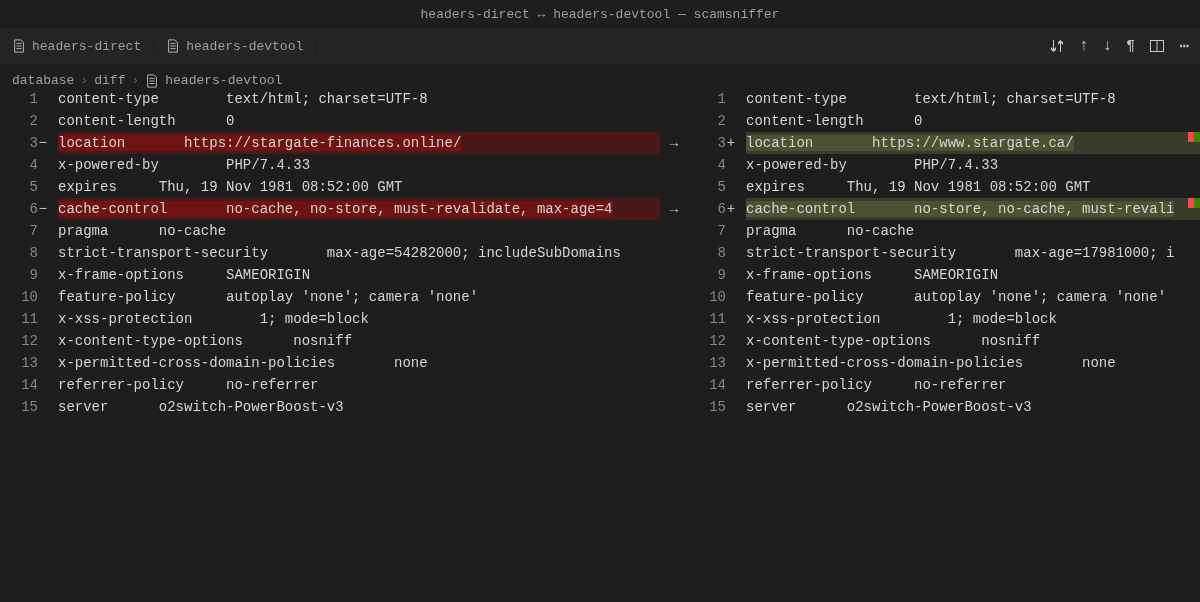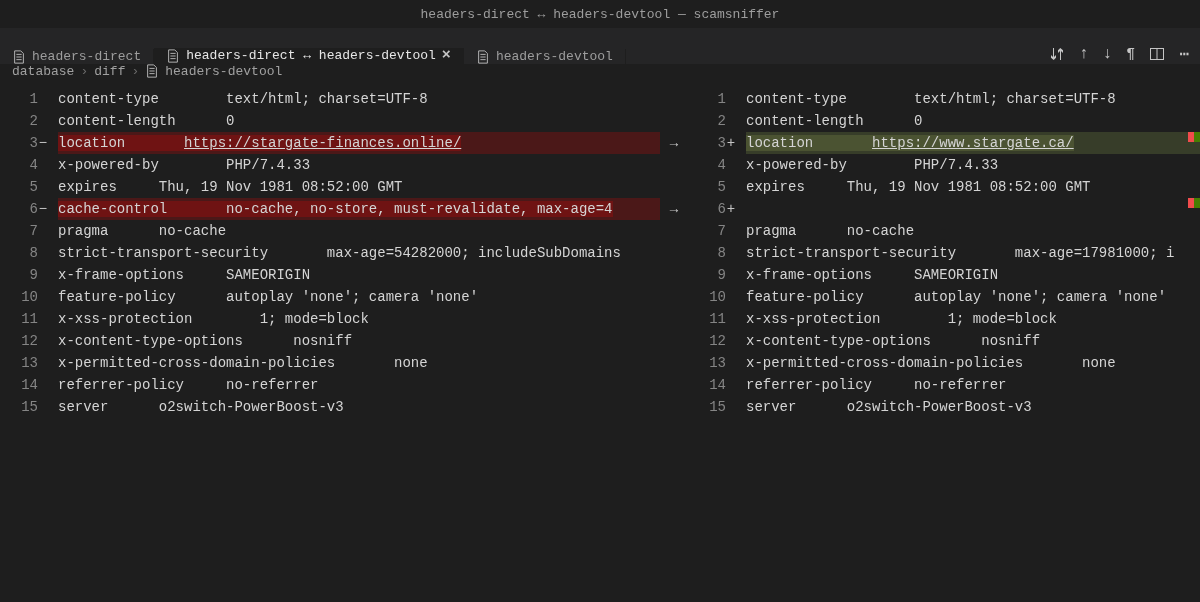--- a/index.html
+++ b/index.html
@@ -1,43 +1,43 @@
 <!DOCTYPE html>
 <html><head>
 <meta charset="utf-8">
 <style>
 html,body{margin:0;padding:0;height:100%;width:100%;background:#1e1e1e;color:#d4d4d4;font-family:Menlo,Consolas,'Courier New',monospace;font-size:14px;overflow:hidden}
 .root{display:flex;flex-direction:column;width:1200px;height:602px;background:#f97316}
 .titlebar{height:28px;display:flex;align-items:center;justify-content:center;color:#9d9d9d;font-size:13px;background:#1e1e1e}
-.tabbar{height:36px;display:flex;align-items:flex-end;background:#252526;position:relative}
+.tabbar{height:36px;display:flex;align-items:center;background:#252526;position:relative}
 .tab{display:flex;align-items:center;gap:6px;padding:0 12px;color:#9d9d9d;font-size:13px;cursor:pointer;position:relative;border-right:1px solid #1e1e1e}
 .tab.active{background:#1e1e1e;color:#e6e6e6;border-bottom:1px solid #1e1e1e}
 .tab .dirty{width:8px;height:8px;border-radius:50%;background:#c5c5c5;display:inline-block}
 .tab .close{font-weight:bold;font-size:15px;line-height:1;color:#c5c5c5}
 .file-icon{color:#c5c5c5}
 .file-icon.blue{color:#519aba}
 .tabbar-actions{display:flex;align-items:center;gap:14px;margin-left:auto;padding:0 10px;color:#c5c5c5}
 .tabbar-actions .act{cursor:pointer}
-.breadcrumbs{height:24px;display:flex;align-items:flex-start;gap:6px;padding:0 12px;color:#a0a0a0;font-size:13px;background:#1e1e1e}
+.breadcrumbs{height:24px;display:flex;align-items:flex-end;gap:6px;padding:0 12px;color:#a0a0a0;font-size:13px;background:#1e1e1e}
 .breadcrumbs .sep{color:#6a6a6a}
 .editor{flex:1 1 auto;display:flex;position:relative;background:#1e1e1e;overflow:hidden}
 .pane{display:flex;flex-direction:column;height:100%}
 .pane.left{width:660px}
 .arrowcol{width:28px}
 .pane.right{flex:1 1 auto;min-width:0}
 .code{flex:1;overflow:hidden}
 .row{display:flex;height:22px;line-height:22px;white-space:pre;position:relative}
 .gut{width:48px;text-align:right;padding-right:10px;color:#858585;flex:none;font-size:14px}
 .gut .mark{display:inline-block;width:10px;text-align:center;color:#c5c5c5}
 .txt{flex:1;white-space:pre;overflow:hidden;color:#d4d4d4}
 .row.removed .txt{background:#4b1818}
 .row.removed .content-bg{background:#6f1313}
 .row.added .txt{background:#373d29}
 .row.added .content-bg{background:#4b5332}
-.link{color:#d4d4d4;text-decoration:underline}
+.link{color:#d4d4d4;}
 .arrowcell{height:22px;line-height:22px;text-align:center;color:#c5c5c5;font-size:14px}
 .minimap{position:absolute;right:0;top:0;bottom:0;width:14px;background:transparent}
 .minimap .m{position:absolute;right:0;width:12px;height:10px}
 .minimap .m.rm{background:#f14c4c}
 .minimap .m.ad{background:#487e02}
 svg{display:block}
 </style>
 </head>
 <body>
 <div class="root">
@@ -49,32 +49,20 @@
   <div class="tab">
         <span class="file-icon">
           <svg width="14" height="14" viewBox="0 0 16 16">
             <path d="M3 1h7l3 3v11H3V1z" fill="none" stroke="currentColor"></path>
             <line x1="5" y1="5" x2="11" y2="5" stroke="currentColor"></line>
             <line x1="5" y1="8" x2="11" y2="8" stroke="currentColor"></line>
             <line x1="5" y1="11" x2="11" y2="11" stroke="currentColor"></line>
           </svg>
         </span>
         <span>headers-direct</span>
-      </div>
-      <div class="tab active">
-        <span class="file-icon">
-          <svg width="14" height="14" viewBox="0 0 16 16">
-            <path d="M3 1h7l3 3v11H3V1z" fill="none" stroke="currentColor"></path>
-            <line x1="5" y1="5" x2="11" y2="5" stroke="currentColor"></line>
-            <line x1="5" y1="8" x2="11" y2="8" stroke="currentColor"></line>
-            <line x1="5" y1="11" x2="11" y2="11" stroke="currentColor"></line>
-          </svg>
-        </span>
-        <span>headers-direct ↔ headers-devtool</span>
-        <span class="close">×</span>
       </div>
       <div class="tab">
         <span class="file-icon">
           <svg width="14" height="14" viewBox="0 0 16 16">
             <path d="M3 1h7l3 3v11H3V1z" fill="none" stroke="currentColor"></path>
             <line x1="5" y1="5" x2="11" y2="5" stroke="currentColor"></line>
             <line x1="5" y1="8" x2="11" y2="8" stroke="currentColor"></line>
             <line x1="5" y1="11" x2="11" y2="11" stroke="currentColor"></line>
           </svg>
         </span>
@@ -152,21 +140,21 @@
         <div class="arrowcell"></div>
         <div class="arrowcell"></div>
       </div>
   <div class="pane right">
     <div class="code" id="right-code">
           <div class="row "><div class="gut"><span>1</span><span class="mark"> </span></div><div class="txt"><span>content-type        text/html; charset=UTF-8</span></div></div>
           <div class="row "><div class="gut"><span>2</span><span class="mark"> </span></div><div class="txt"><span>content-length      0</span></div></div>
           <div class="row added"><div class="gut"><span>3</span><span class="mark">+</span></div><div class="txt"><span class="content-bg">location       </span><span class="link content-bg">https://www.stargate.ca/</span></div></div>
           <div class="row "><div class="gut"><span>4</span><span class="mark"> </span></div><div class="txt"><span>x-powered-by        PHP/7.4.33</span></div></div>
           <div class="row "><div class="gut"><span>5</span><span class="mark"> </span></div><div class="txt"><span>expires     Thu, 19 Nov 1981 08:52:00 GMT</span></div></div>
-          <div class="row added"><div class="gut"><span>6</span><span class="mark">+</span></div></div>
+          <div class="row added"><div class="gut"><span>6</span><span class="mark">+</span></div><div class="txt"><span class="content-bg">cache-control       no-store, no-cache, must-revali</span></div></div>
           <div class="row "><div class="gut"><span>7</span><span class="mark"> </span></div><div class="txt"><span>pragma      no-cache</span></div></div>
           <div class="row "><div class="gut"><span>8</span><span class="mark"> </span></div><div class="txt"><span>strict-transport-security       max-age=17981000; i</span></div></div>
           <div class="row "><div class="gut"><span>9</span><span class="mark"> </span></div><div class="txt"><span>x-frame-options     SAMEORIGIN</span></div></div>
           <div class="row "><div class="gut"><span>10</span><span class="mark"> </span></div><div class="txt"><span>feature-policy      autoplay 'none'; camera 'none'</span></div></div>
           <div class="row "><div class="gut"><span>11</span><span class="mark"> </span></div><div class="txt"><span>x-xss-protection        1; mode=block</span></div></div>
           <div class="row "><div class="gut"><span>12</span><span class="mark"> </span></div><div class="txt"><span>x-content-type-options      nosniff</span></div></div>
           <div class="row "><div class="gut"><span>13</span><span class="mark"> </span></div><div class="txt"><span>x-permitted-cross-domain-policies       none</span></div></div>
           <div class="row "><div class="gut"><span>14</span><span class="mark"> </span></div><div class="txt"><span>referrer-policy     no-referrer</span></div></div>
           <div class="row "><div class="gut"><span>15</span><span class="mark"> </span></div><div class="txt"><span>server      o2switch-PowerBoost-v3</span></div></div>
         </div>

